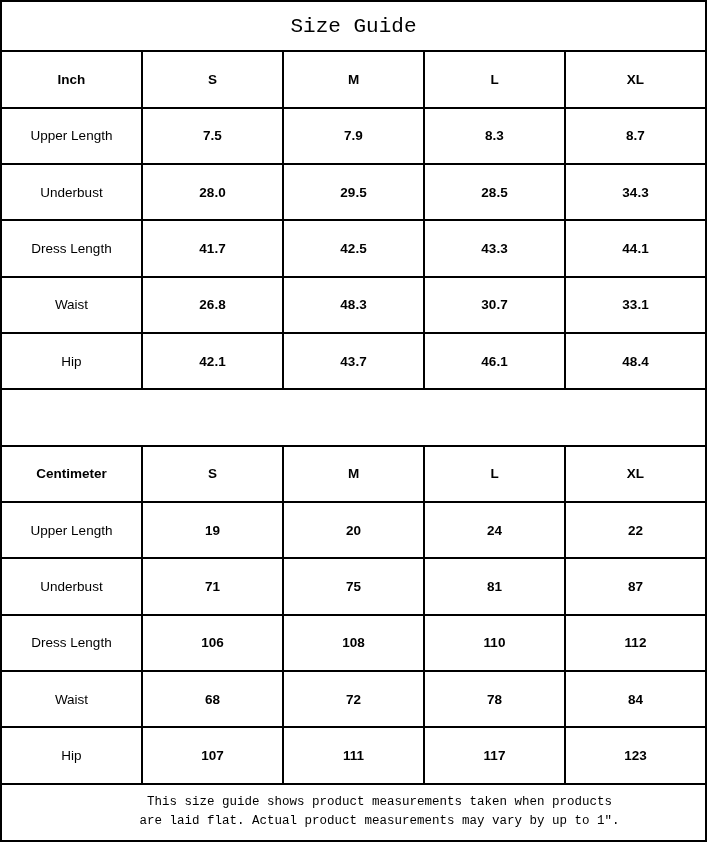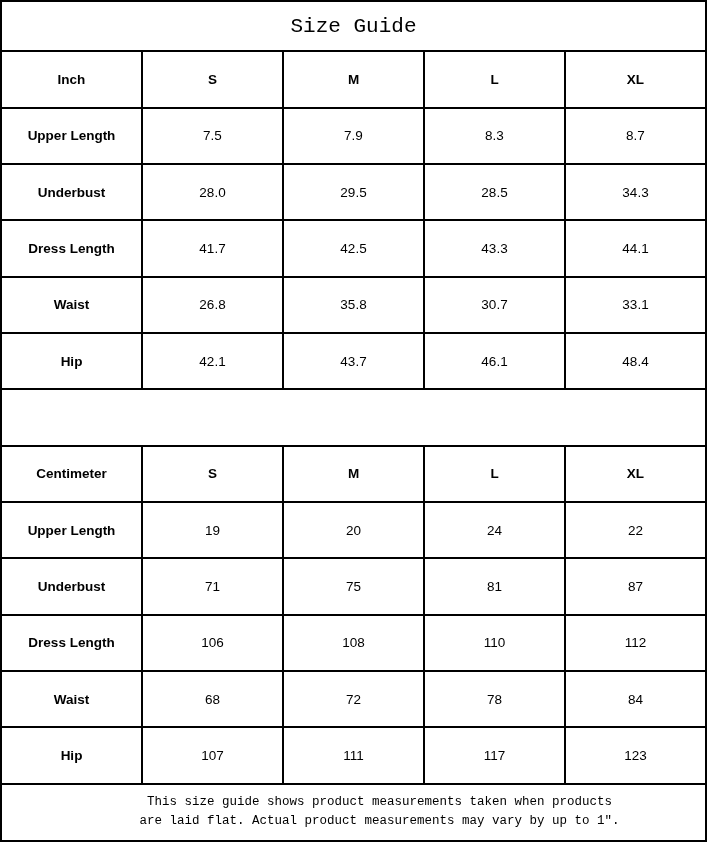--- a/index.html
+++ b/index.html
@@ -37,25 +37,25 @@
     font-family: "Liberation Mono", "DejaVu Sans Mono", monospace;
     font-size: 21px;
     font-weight: 400;
     letter-spacing: 0px;
   }
   td.head-cell {
     font-weight: 700;
     font-size: 13.5px;
   }
   td.label-cell {
-    font-weight: 700;
+    font-weight: 400;
     font-size: 13.5px;
   }
   td.value-cell {
-    font-weight: 400;
+    font-weight: 700;
     font-size: 13.5px;
   }
   td.spacer-cell {
     background: #ffffff;
   }
   td.footer-cell {
     text-align: left;
     vertical-align: middle;
   }
   .footnote {
@@ -108,21 +108,21 @@
   <tr class="body-row">
     <td class="label-cell">Dress Length</td>
     <td class="value-cell">41.7</td>
     <td class="value-cell">42.5</td>
     <td class="value-cell">43.3</td>
     <td class="value-cell">44.1</td>
   </tr>
   <tr class="body-row">
     <td class="label-cell">Waist</td>
     <td class="value-cell">26.8</td>
-    <td class="value-cell">35.8</td>
+    <td class="value-cell">48.3</td>
     <td class="value-cell">30.7</td>
     <td class="value-cell">33.1</td>
   </tr>
   <tr class="body-row">
     <td class="label-cell">Hip</td>
     <td class="value-cell">42.1</td>
     <td class="value-cell">43.7</td>
     <td class="value-cell">46.1</td>
     <td class="value-cell">48.4</td>
   </tr>

